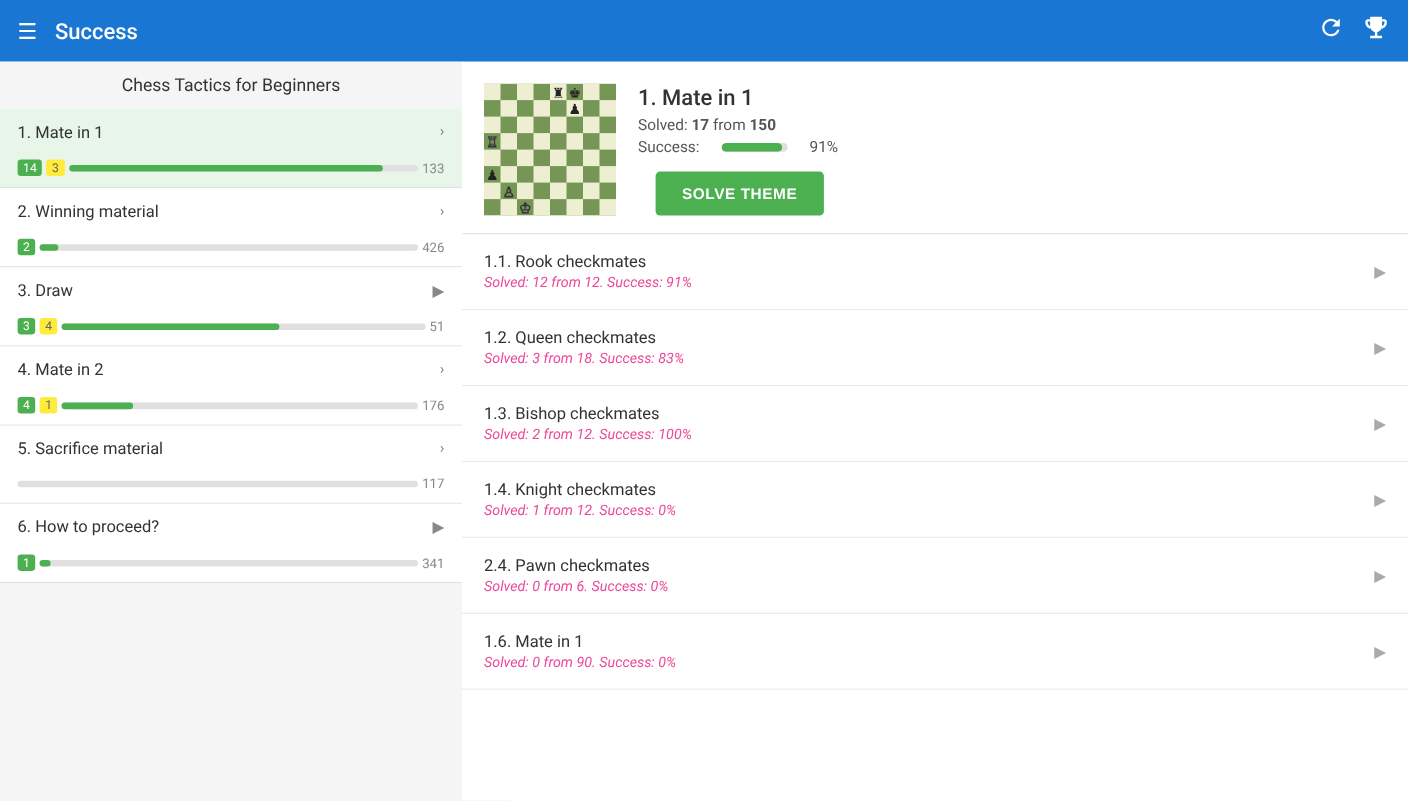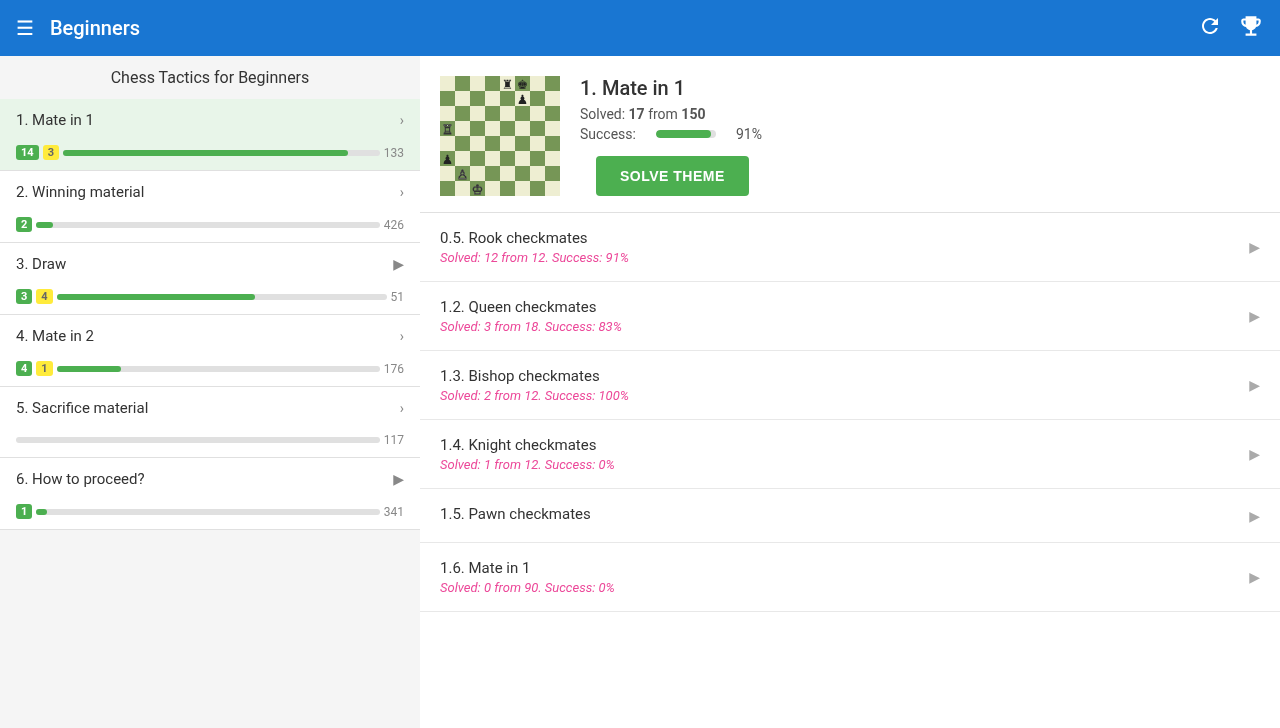--- a/index.html
+++ b/index.html
@@ -99,21 +99,21 @@
     .bar-green {
       height: 100%;
       background: #4caf50;
       border-radius: 3px;
       position: absolute;
       left: 0;
       top: 0;
     }
     .badge {
       font-size: 11px;
-      font-weight: 700;
+      font-weight: 400;
       padding: 1px 5px;
       border-radius: 3px;
       color: white;
     }
     .badge-green { background: #4caf50; }
     .badge-yellow { background: #ffeb3b; color: #666; }
     .badge-count {
       font-size: 12px;
       color: #888;
       margin-left: auto;
@@ -216,21 +216,21 @@
     .chess-board {
       width: 120px;
       height: 120px;
     }
   </style>
 </head>
 <body>
 
 <div class="header">
   <span class="header-menu-icon">☰</span>
-  <span class="header-title">Beginners</span>
+  <span class="header-title">Success</span>
   <div class="header-icons">
     <span class="header-icon">
       <svg width="24" height="24" viewBox="0 0 24 24" fill="white">
         <path d="M17.65 6.35C16.2 4.9 14.21 4 12 4c-4.42 0-7.99 3.58-7.99 8s3.57 8 7.99 8c3.73 0 6.84-2.55 7.73-6h-2.08c-.82 2.33-3.04 4-5.65 4-3.31 0-6-2.69-6-6s2.69-6 6-6c1.66 0 3.14.69 4.22 1.78L13 11h7V4l-2.35 2.35z"></path>
       </svg>
     </span>
     <span class="header-icon">
       <svg width="26" height="26" viewBox="0 0 24 24" fill="white">
         <path d="M19 5h-2V3H7v2H5c-1.1 0-2 .9-2 2v1c0 2.55 1.92 4.63 4.39 4.94.63 1.5 1.98 2.63 3.61 2.96V19H7v2h10v-2h-4v-3.1c1.63-.33 2.98-1.46 3.61-2.96C19.08 12.63 21 10.55 21 8V7c0-1.1-.9-2-2-2zM5 8V7h2v3.82C5.84 10.4 5 9.3 5 8zm14 0c0 1.3-.84 2.4-2 2.82V7h2v1z"></path>
       </svg>
@@ -393,21 +393,21 @@
           </div>
           <span>91%</span>
         </div>
         <button class="solve-btn">SOLVE THEME</button>
       </div>
     </div>
 
     <div id="sub-items-container">
         <div class="sub-item">
     <div class="sub-item-info">
-      <div class="sub-item-title">0.5. Rook checkmates</div>
+      <div class="sub-item-title">1.1. Rook checkmates</div>
       <div class="sub-item-detail">Solved: 12 from 12. Success: 91%</div>
     </div>
     <span class="sub-item-arrow">▶</span>
   </div>
         <div class="sub-item">
     <div class="sub-item-info">
       <div class="sub-item-title">1.2. Queen checkmates</div>
       <div class="sub-item-detail">Solved: 3 from 18. Success: 83%</div>
     </div>
     <span class="sub-item-arrow">▶</span>
@@ -421,21 +421,22 @@
   </div>
         <div class="sub-item">
     <div class="sub-item-info">
       <div class="sub-item-title">1.4. Knight checkmates</div>
       <div class="sub-item-detail">Solved: 1 from 12. Success: 0%</div>
     </div>
     <span class="sub-item-arrow">▶</span>
   </div>
         <div class="sub-item">
     <div class="sub-item-info">
-      <div class="sub-item-title">1.5. Pawn checkmates</div>
+      <div class="sub-item-title">2.4. Pawn checkmates</div>
+      <div class="sub-item-detail">Solved: 0 from 6. Success: 0%</div>
     </div>
     <span class="sub-item-arrow">▶</span>
   </div>
         <div class="sub-item">
     <div class="sub-item-info">
       <div class="sub-item-title">1.6. Mate in 1</div>
       <div class="sub-item-detail">Solved: 0 from 90. Success: 0%</div>
     </div>
     <span class="sub-item-arrow">▶</span>
   </div>

